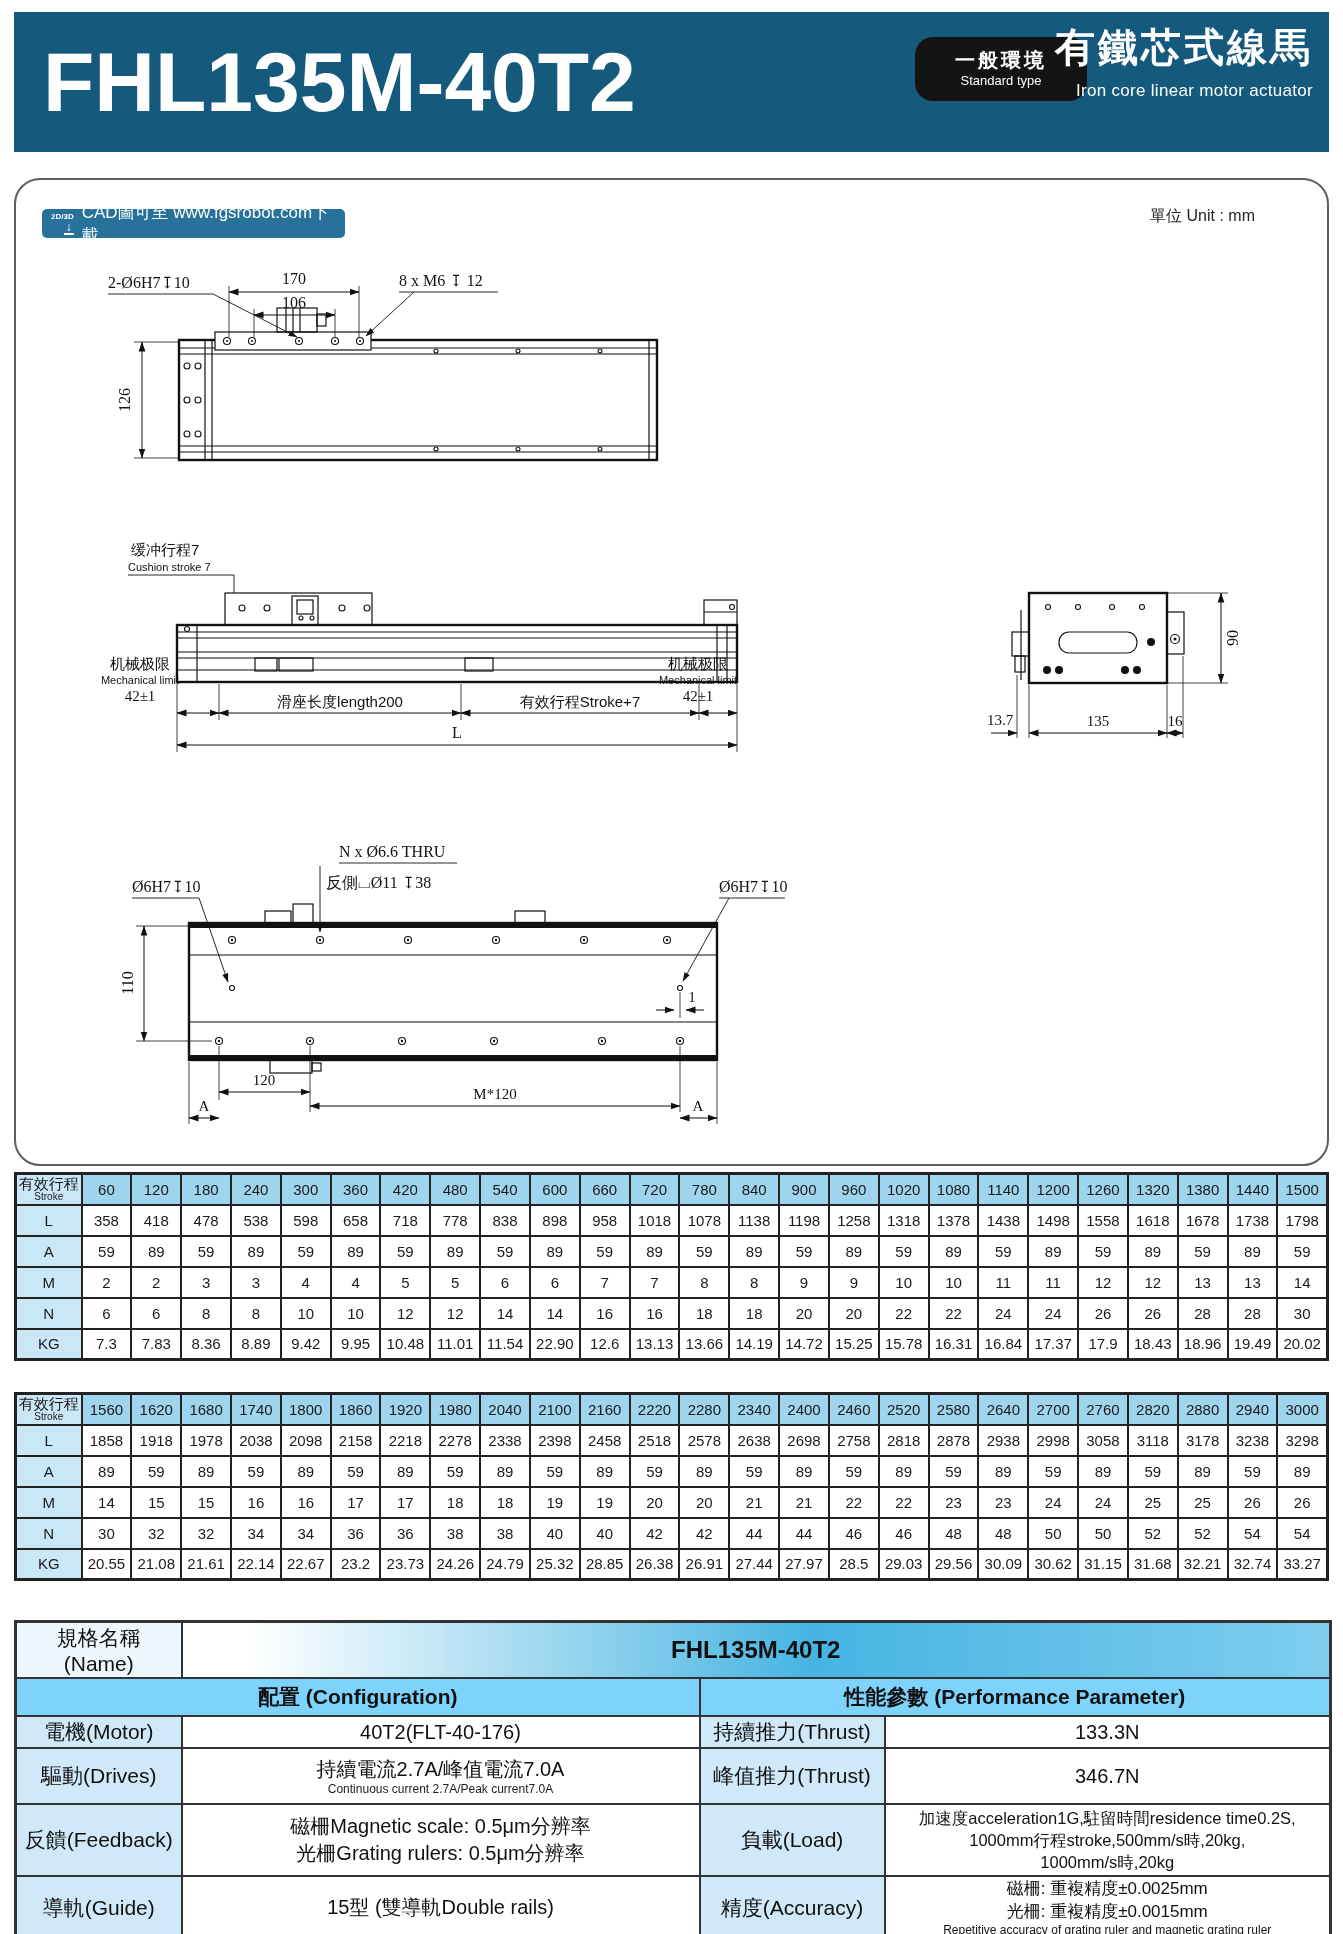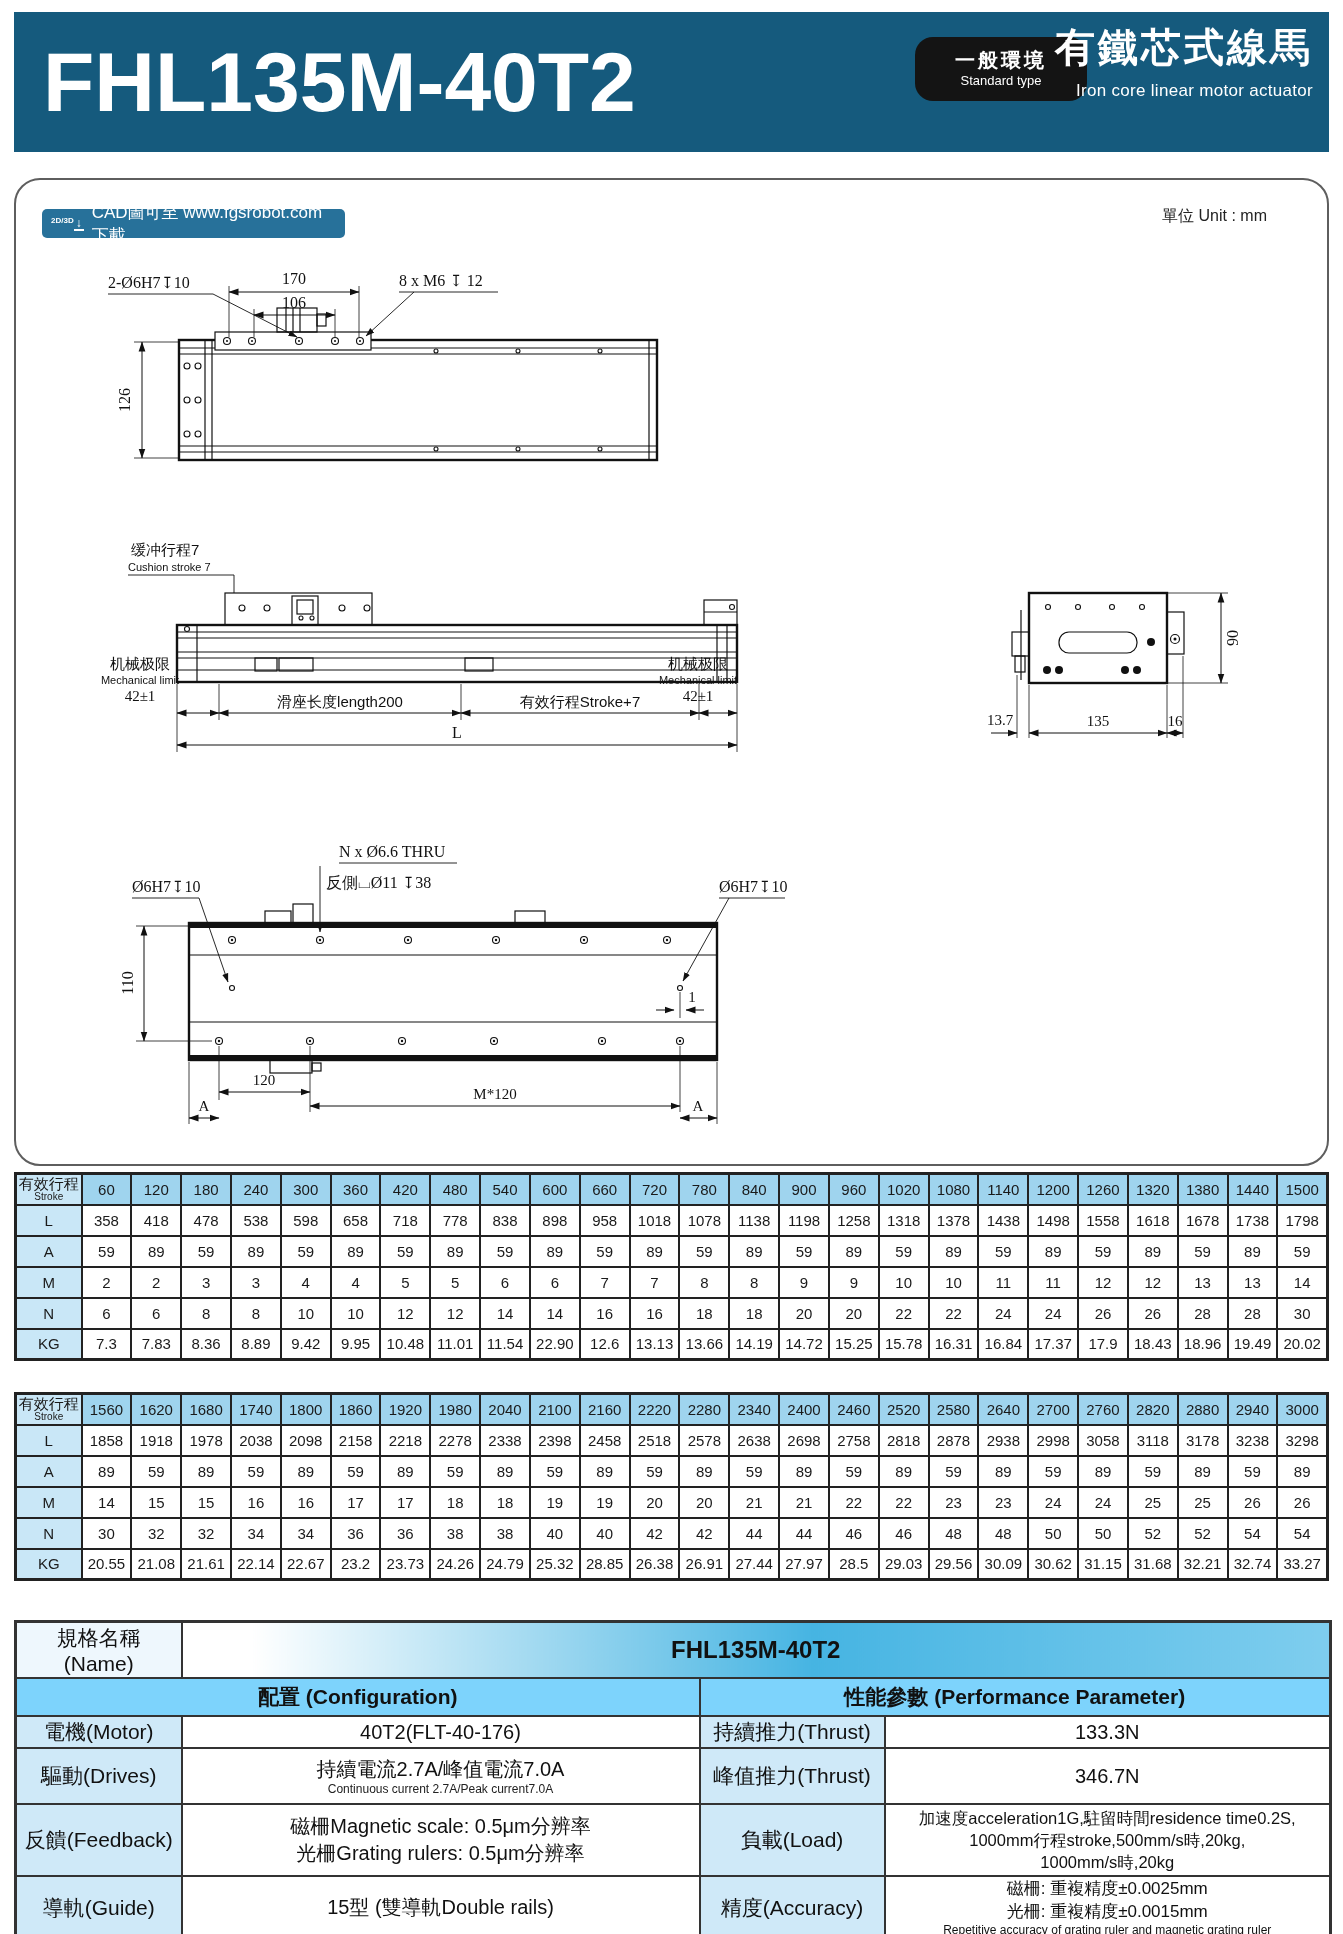--- a/index.html
+++ b/index.html
@@ -15,25 +15,25 @@
   .badge .zh{font-size:20px;font-weight:700;letter-spacing:3px}
   .badge .en{font-size:13px}
   .titles{position:absolute;right:16px;top:8px;text-align:right}
   .titles .zh{font-size:40px;font-weight:800;letter-spacing:3px}
   .titles .en{font-size:17px;margin-top:6px;letter-spacing:0.3px}
 
   
   .panel{position:absolute;left:14px;top:178px;width:1315px;height:988px;border:2px solid #5e5e5e;border-radius:26px}
   .cad{position:absolute;left:26px;top:29px;width:303px;height:29px;background:#27719a;border-radius:5px;
        color:#fff;display:flex;align-items:center;padding:0 9px;gap:8px}
-  .cad .ic{display:flex;flex-direction:row;align-items:flex-start;line-height:1;font-weight:700}
+  .cad .ic{display:flex;flex-direction:column;align-items:flex-end;line-height:1;font-weight:700}
   .cad .ic .t{font-size:8px}
   .cad .ic .a{font-size:12px;border-bottom:2px solid #fff;padding:0 2px}
   .cad .txt{font-size:17px}
-  .unit{position:absolute;right:60px;top:26px;font-size:16px;color:#222}
+  .unit{position:absolute;right:72px;top:26px;font-size:16px;color:#222}
   .panel svg{position:absolute;left:0;top:0}
 
   .ln{stroke:#111;stroke-width:1.2;fill:none}
   .thin{stroke:#111;stroke-width:0.9;fill:none}
   .thk{stroke:#111;stroke-width:2.4;fill:none}
   .dim{stroke:#111;stroke-width:1;fill:none}
   .ext{stroke:#111;stroke-width:0.8;fill:none}
   .hole{fill:#fff;stroke:#111;stroke-width:1.1}
   .dot{fill:#111}
   .white{fill:#fff;stroke:#111;stroke-width:1.2}

